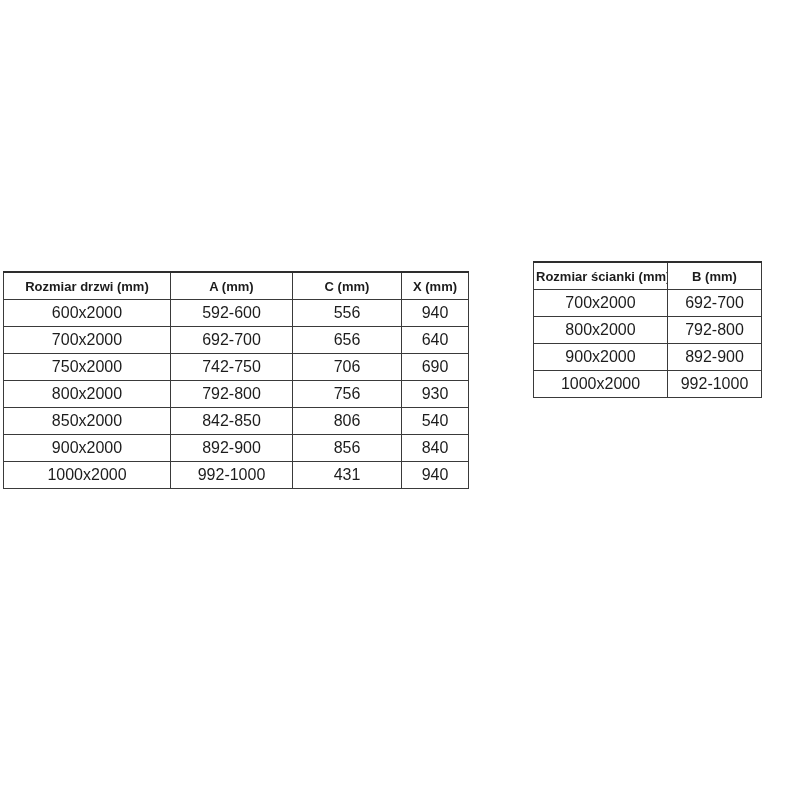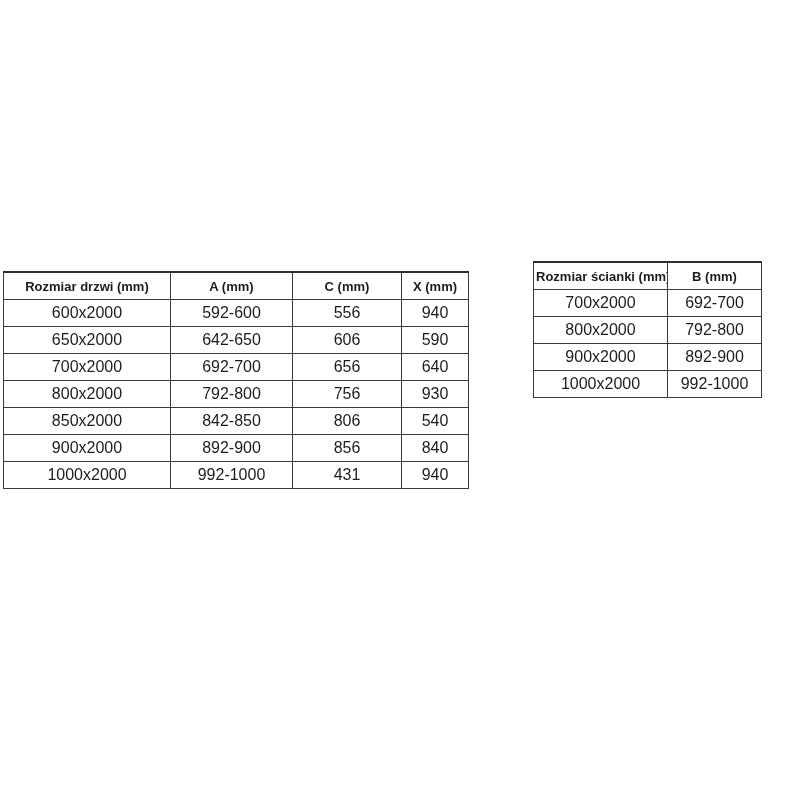--- a/index.html
+++ b/index.html
@@ -72,30 +72,30 @@
         </tr>
       </thead>
       <tbody>
         <tr>
           <td>600x2000</td>
           <td>592-600</td>
           <td>556</td>
           <td>940</td>
         </tr>
         <tr>
-          <td>650x2000</td>
-          <td>642-650</td>
-          <td>606</td>
-          <td>590</td>
-        </tr>
-        <tr>
           <td>700x2000</td>
           <td>692-700</td>
           <td>656</td>
           <td>640</td>
+        </tr>
+        <tr>
+          <td>750x2000</td>
+          <td>742-750</td>
+          <td>706</td>
+          <td>690</td>
         </tr>
         <tr>
           <td>800x2000</td>
           <td>792-800</td>
           <td>756</td>
           <td>930</td>
         </tr>
         <tr>
           <td>850x2000</td>
           <td>842-850</td>

